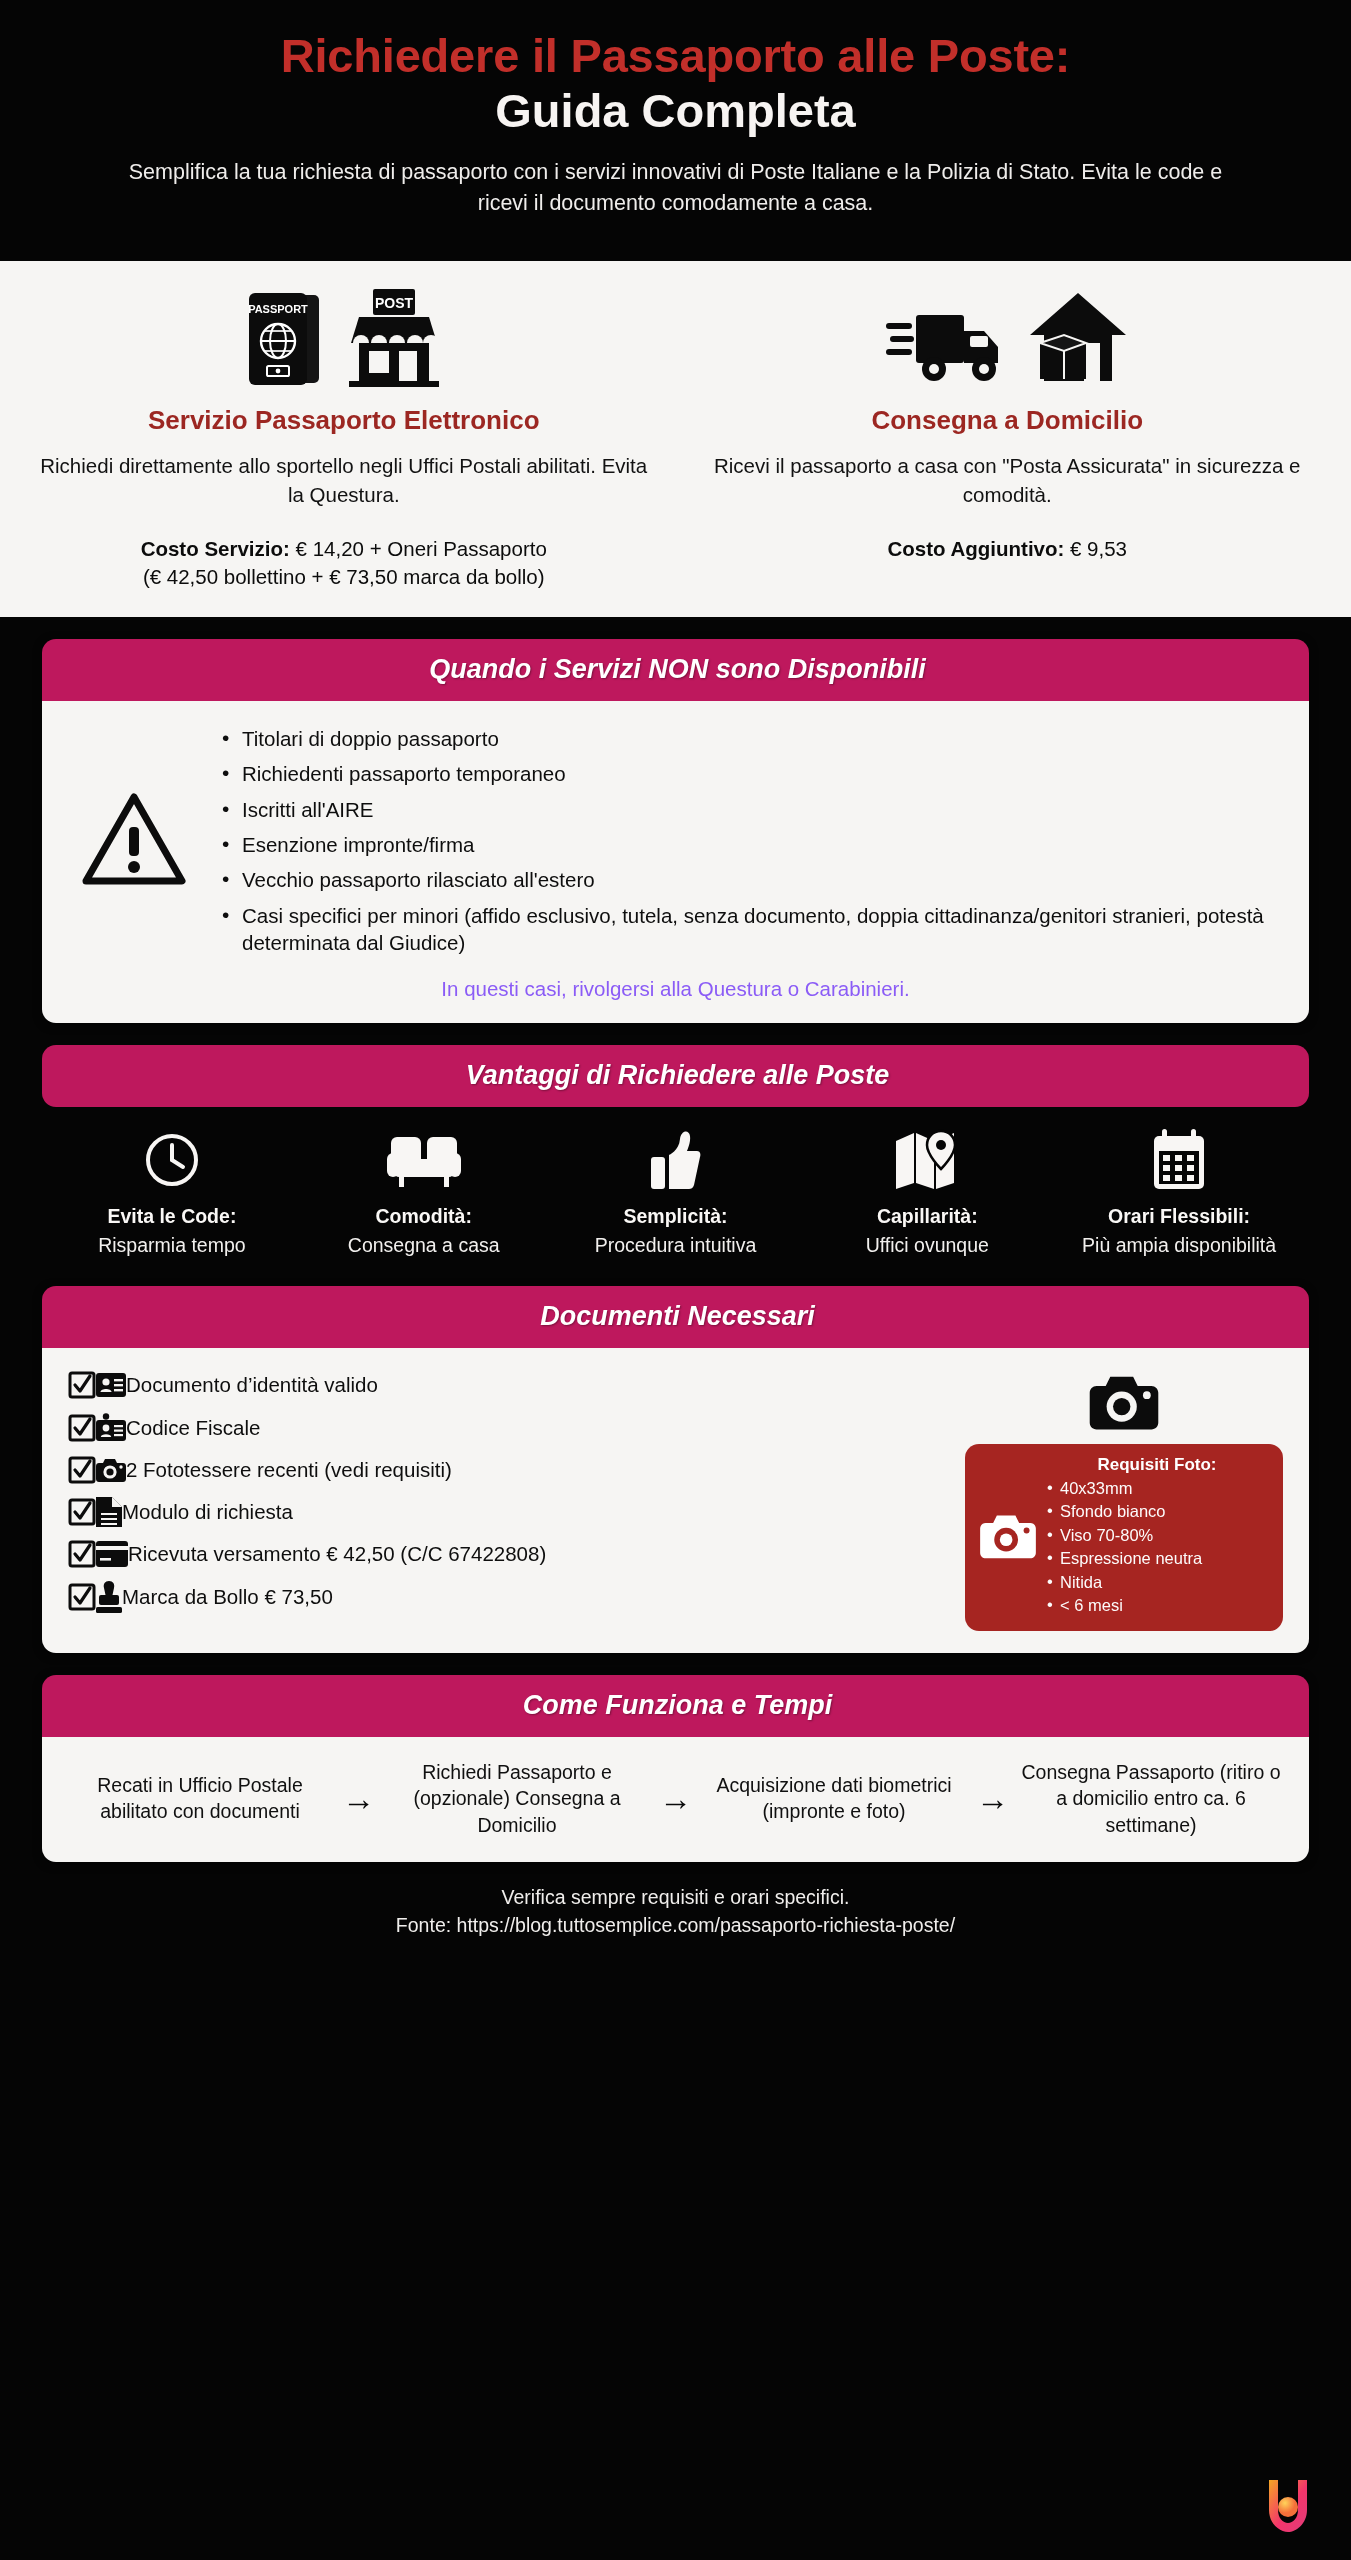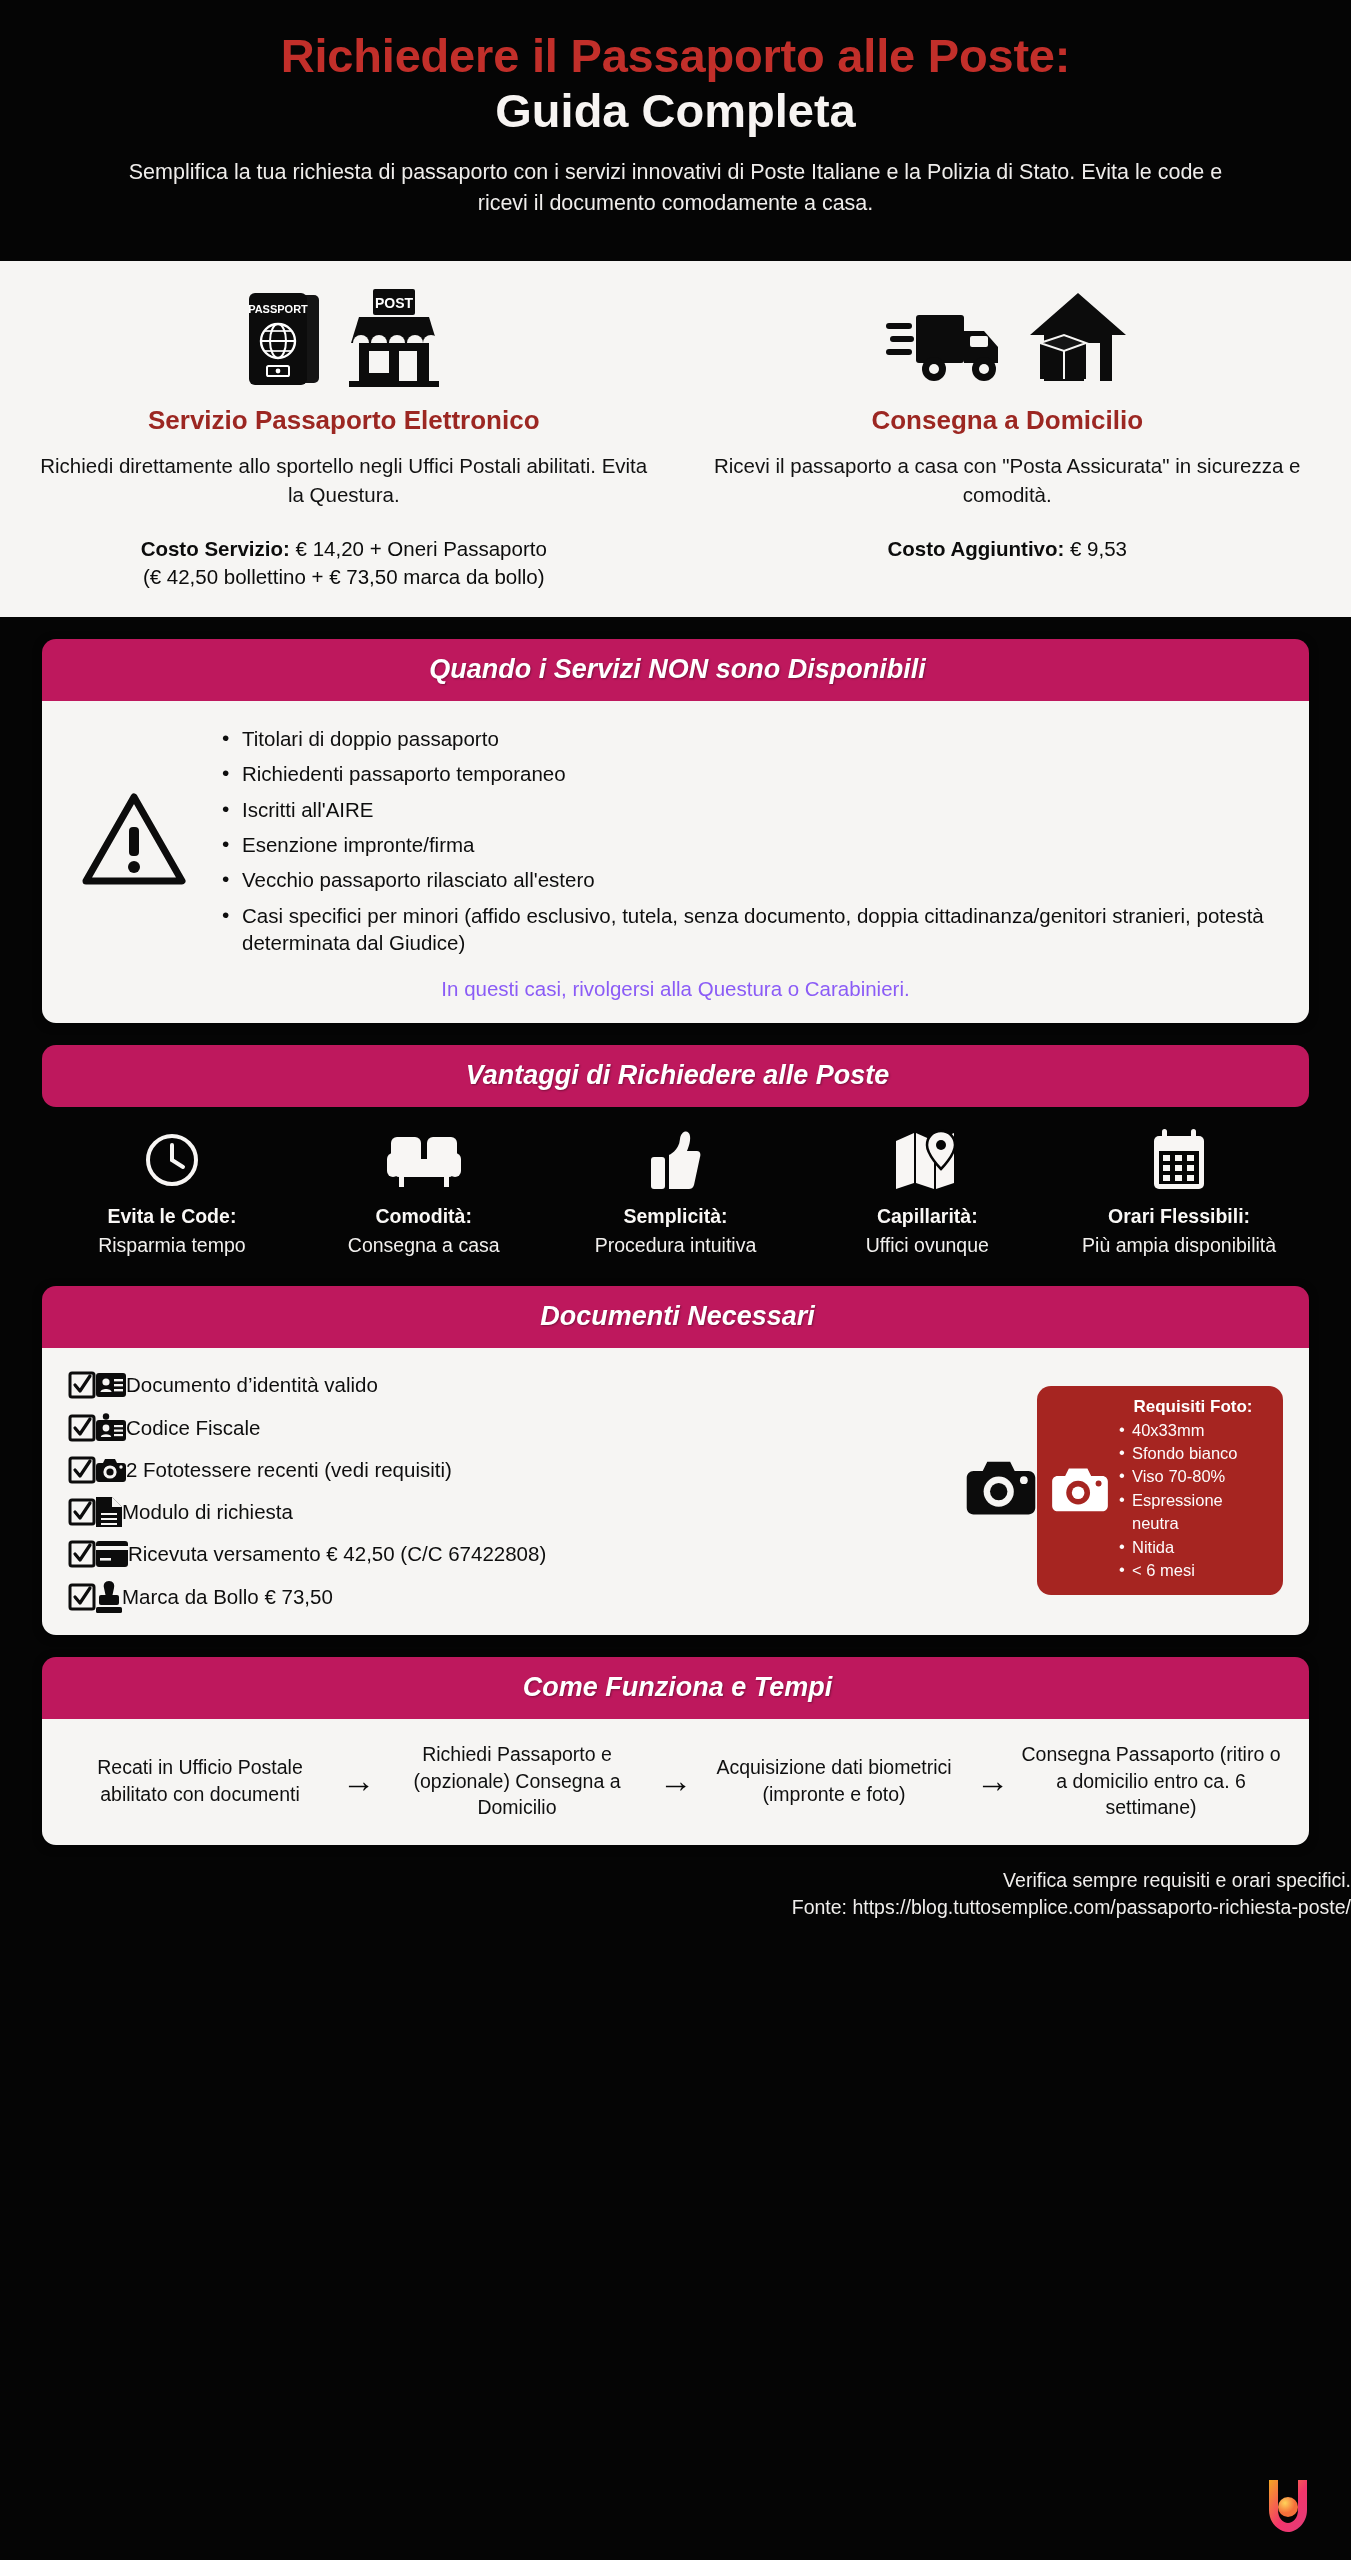--- a/index.html
+++ b/index.html
@@ -183,20 +183,21 @@
   }
   .doc-row:last-child { margin-bottom: 0; }
   .doc-label {
     font-size: 20.5px;
     color: #0E0E0E;
     line-height: 1.2;
   }
   .docs-side {
     flex: 0 0 318px;
     display: flex;
+    flex-direction: column;
     align-items: center;
   }
   .cam-big { margin: 2px 0 10px 0; }
   .photo-box {
     background: #A62521;
     border-radius: 14px;
     width: 100%;
     padding: 11px 14px 13px 14px;
     display: flex;
     align-items: center;
@@ -245,21 +246,21 @@
     flex: 0 0 auto;
     font-size: 33px;
     color: #0A0A0A;
     line-height: 1;
     padding: 0 6px;
     font-weight: bold;
   }
 
   
   .footer {
-    text-align: right;
+    text-align: center;
     margin-top: 22px;
     color: #F0EEEC;
     font-size: 19.5px;
     line-height: 1.42;
   }
   .logo-wrap {
     position: absolute;
     right: 36px;
     bottom: 22px;
   }

